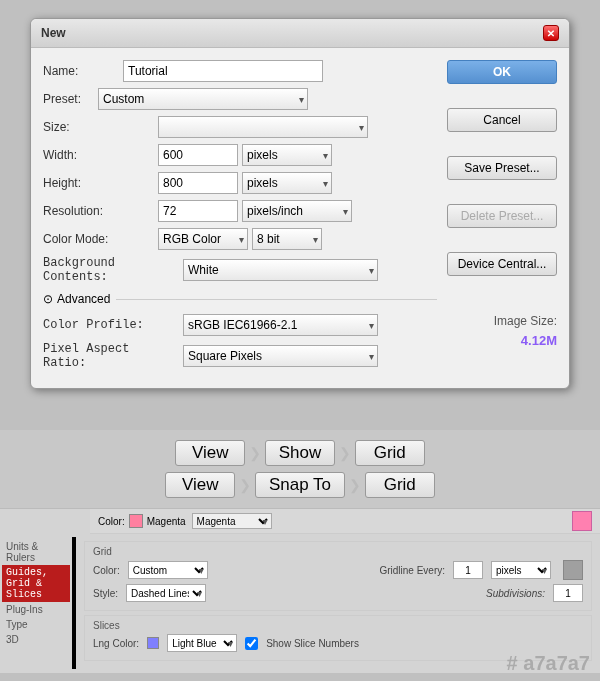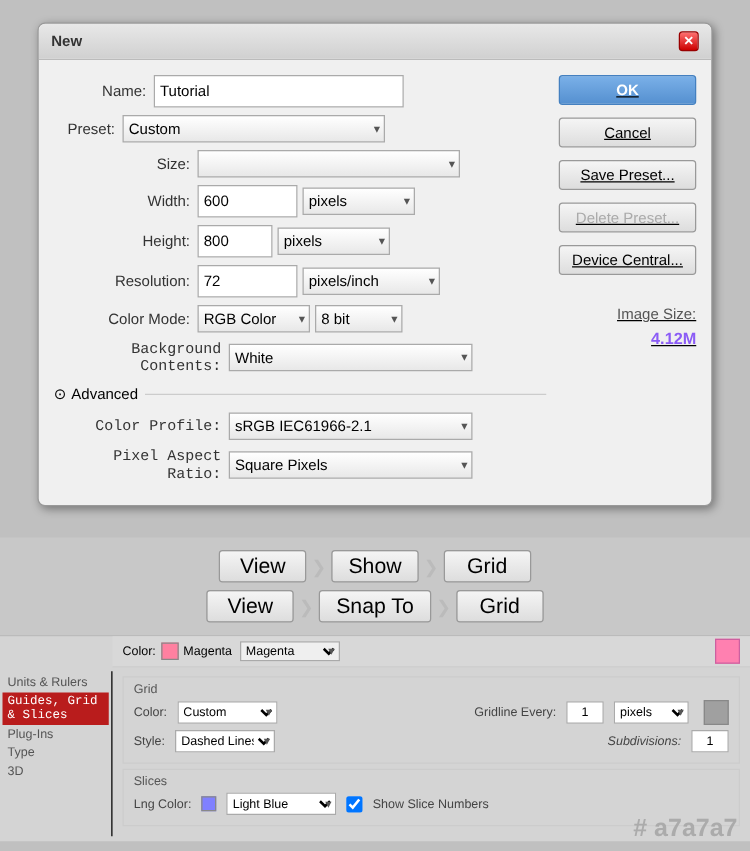--- a/index.html
+++ b/index.html
@@ -57,48 +57,46 @@
       padding: 12px;
       gap: 10px;
     }
     .dialog-left {
       flex: 1;
     }
     .dialog-right {
       width: 110px;
       display: flex;
       flex-direction: column;
-      gap: 6px;
-      text-decoration: underline;
+      gap: 20px;
     }
 
     .form-row {
       display: flex;
       align-items: center;
       margin-bottom: 6px;
     }
     .form-label {
-      text-align: right;
       color: #333;
       padding-right: 6px;
     }
     .form-label-name { width: 80px; }
     .form-label-preset { width: 55px; }
     .form-label-size { width: 115px; }
     .form-label-width { width: 115px; }
     .form-label-height { width: 115px; }
     .form-label-res { width: 115px; }
     .form-label-color { width: 115px; }
     .form-label-bg { width: 140px; font-family: Liberation Mono, monospace; }
 
     .text-input {
       height: 22px;
       border: 1px solid #aaa;
       background: white;
-      padding: 12px 4px;
+      padding: 2px 4px;
       font-size: 12px;
     }
     .input-name { width: 200px; }
 
     .select-input {
       height: 22px;
       border: 1px solid #aaa;
       background: linear-gradient(to bottom, #fff, #e8e8e8);
       padding: 2px 4px;
       font-size: 12px;
@@ -215,22 +213,22 @@
       position: absolute;
       top: 508px;
       left: 0;
       width: 600px;
       background: #d4d4d4;
       border-top: 1px solid #bbb;
       padding: 4px 0;
       display: flex;
     }
     .prefs-sidebar {
-      width: 90px;
-      border-right: 1px solid #000000;
+      width: 76px;
+      border-right: 4px solid #000000;
       padding: 2px;
     }
     .prefs-sidebar-item {
       font-size: 10px;
       color: #555;
       padding: 2px 4px;
       cursor: pointer;
     }
     .prefs-sidebar-item.active {
       background: #b91c1c;
@@ -330,21 +328,21 @@
         <input type="text" class="text-input" style="width: 80px;" value="600">
         <div class="select-wrapper" style="margin-left:4px;">
           <select class="select-input select-pixels">
             <option>pixels</option>
           </select>
         </div>
       </div>
 
       <div class="form-row">
         <span class="form-label form-label-height">Height:</span>
-        <input type="text" class="text-input" style="width: 60px;" value="800">
+        <input type="text" class="text-input" style="width: 80px;" value="800">
         <div class="select-wrapper" style="margin-left:4px;">
           <select class="select-input select-pixels">
             <option>pixels</option>
           </select>
         </div>
       </div>
 
       <div class="form-row">
         <span class="form-label form-label-res">Resolution:</span>
         <input type="text" class="text-input" style="width: 80px;" value="72">
@@ -492,21 +490,21 @@
         <input type="text" class="prefs-input-small" value="1" style="">
       </div>
     </div>
 
     <div class="section-group">
       <div class="section-group-title">Slices</div>
       <div class="prefs-row">
         <span class="prefs-label">Lng Color:</span>
         <div class="color-swatch color-swatch-blue" style="width:12px;height:12px;"></div>
         <div class="select-wrapper">
-          <select class="prefs-select" style="width:88px; font-size:10px;">
+          <select class="prefs-select" style="width:70px; font-size:10px;">
             <option>Light Blue</option>
           </select>
         </div>
         <input type="checkbox" checked="" style="">
         <span class="prefs-label">Show Slice Numbers</span>
       </div>
     </div>
   </div>
 </div>
 

